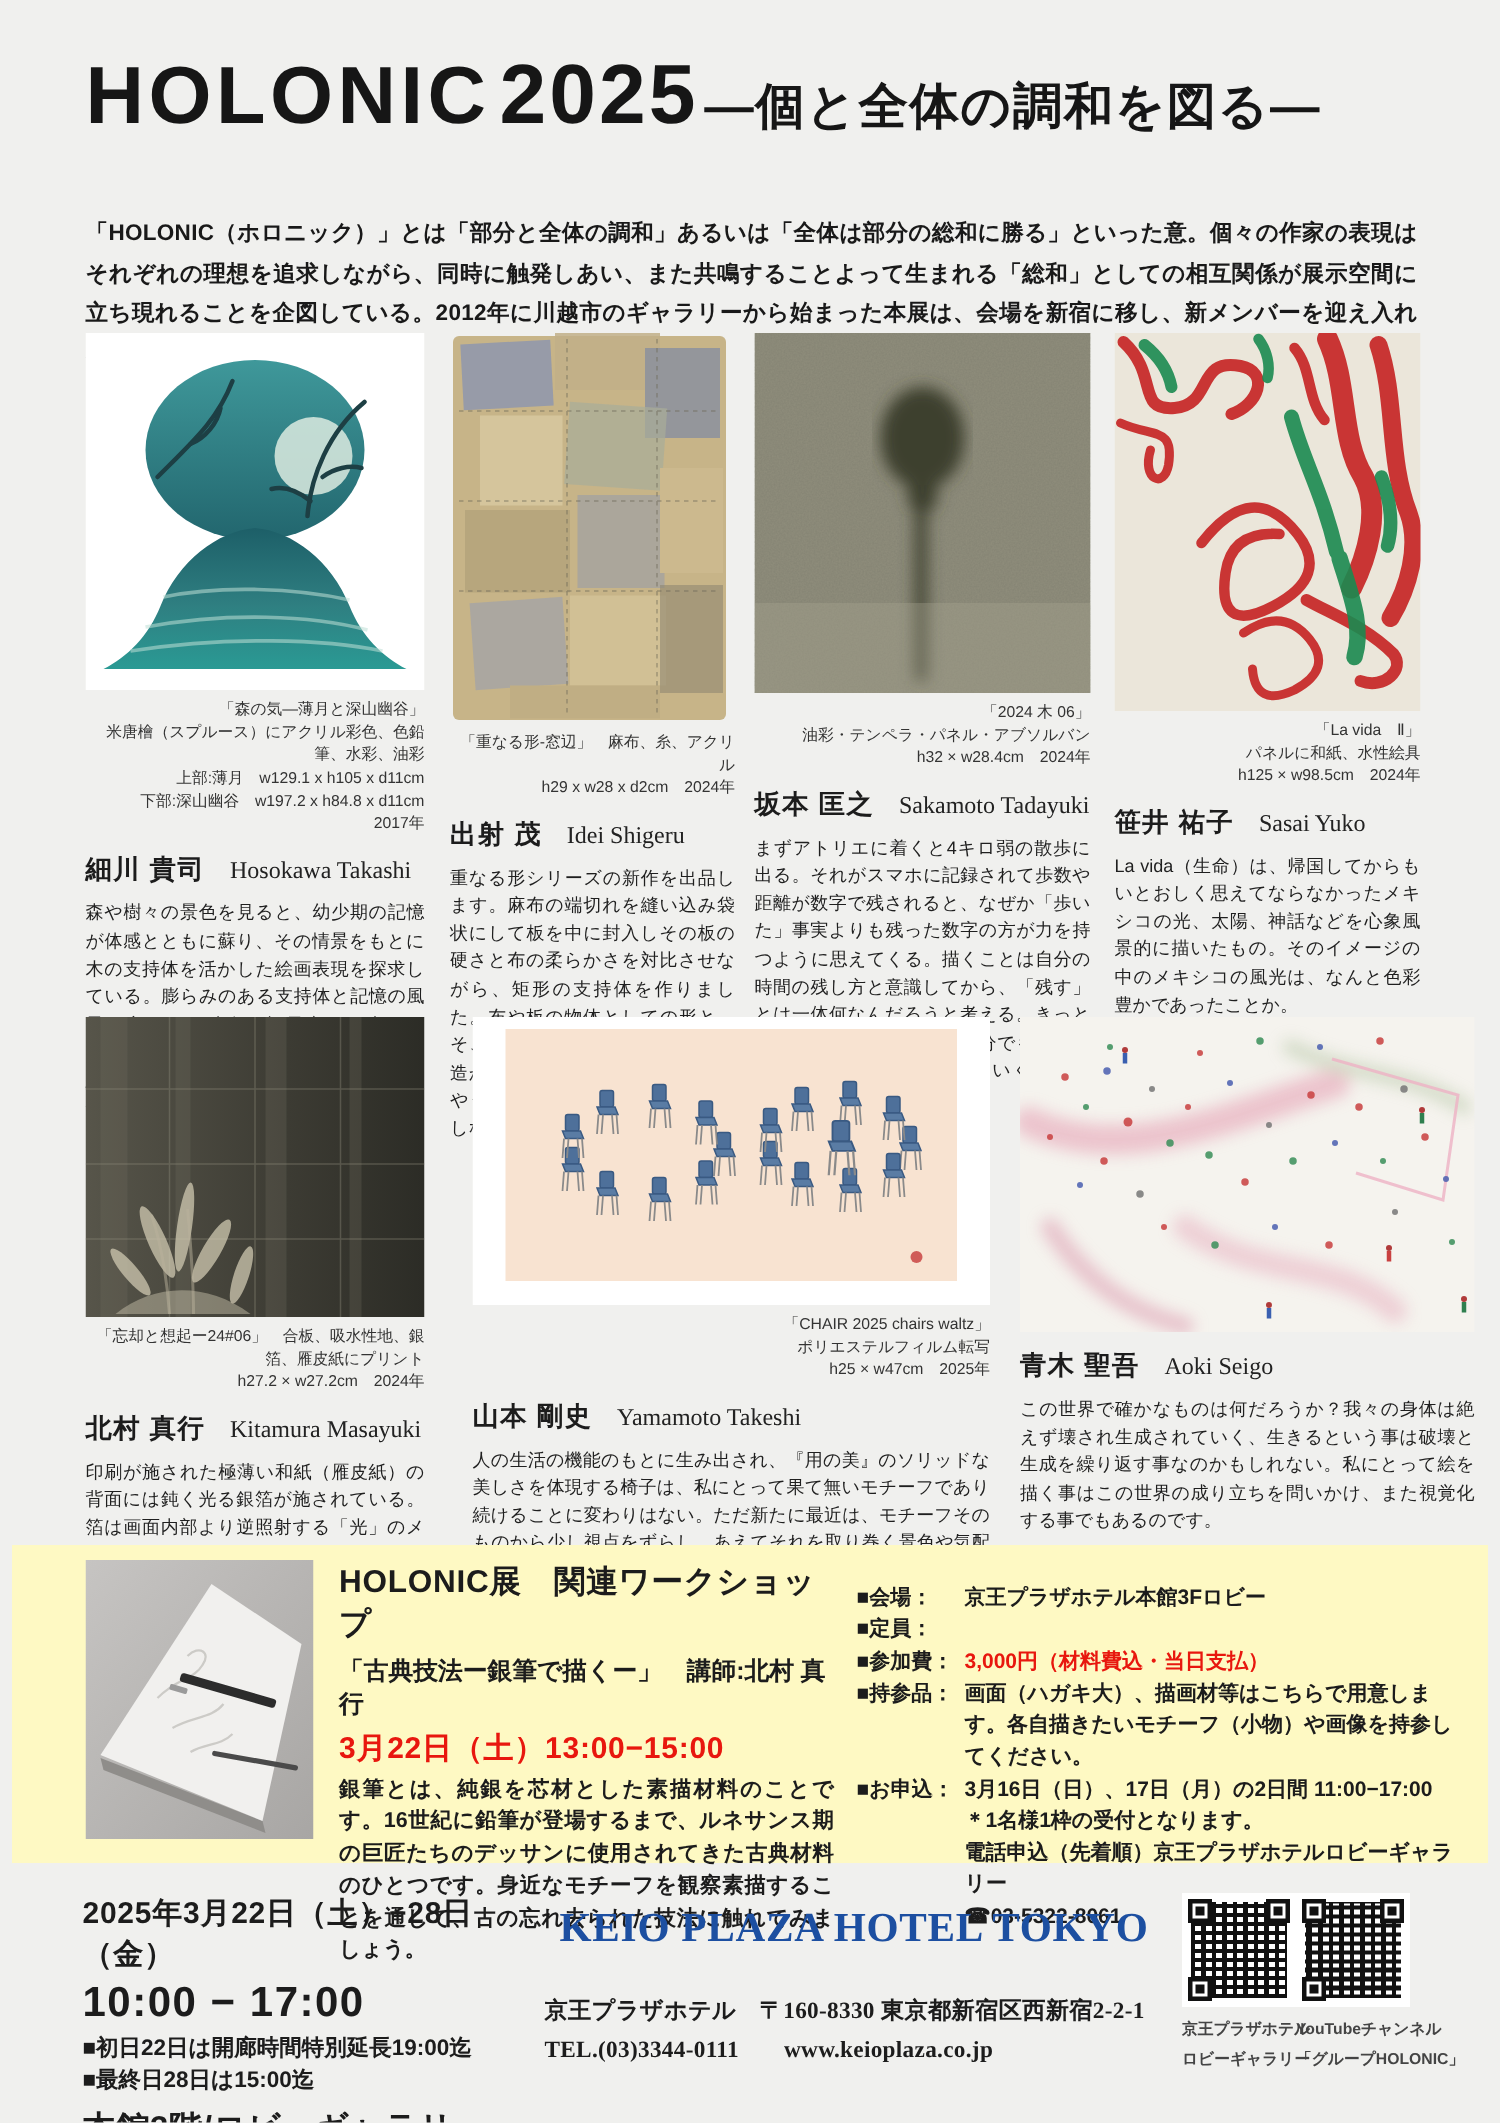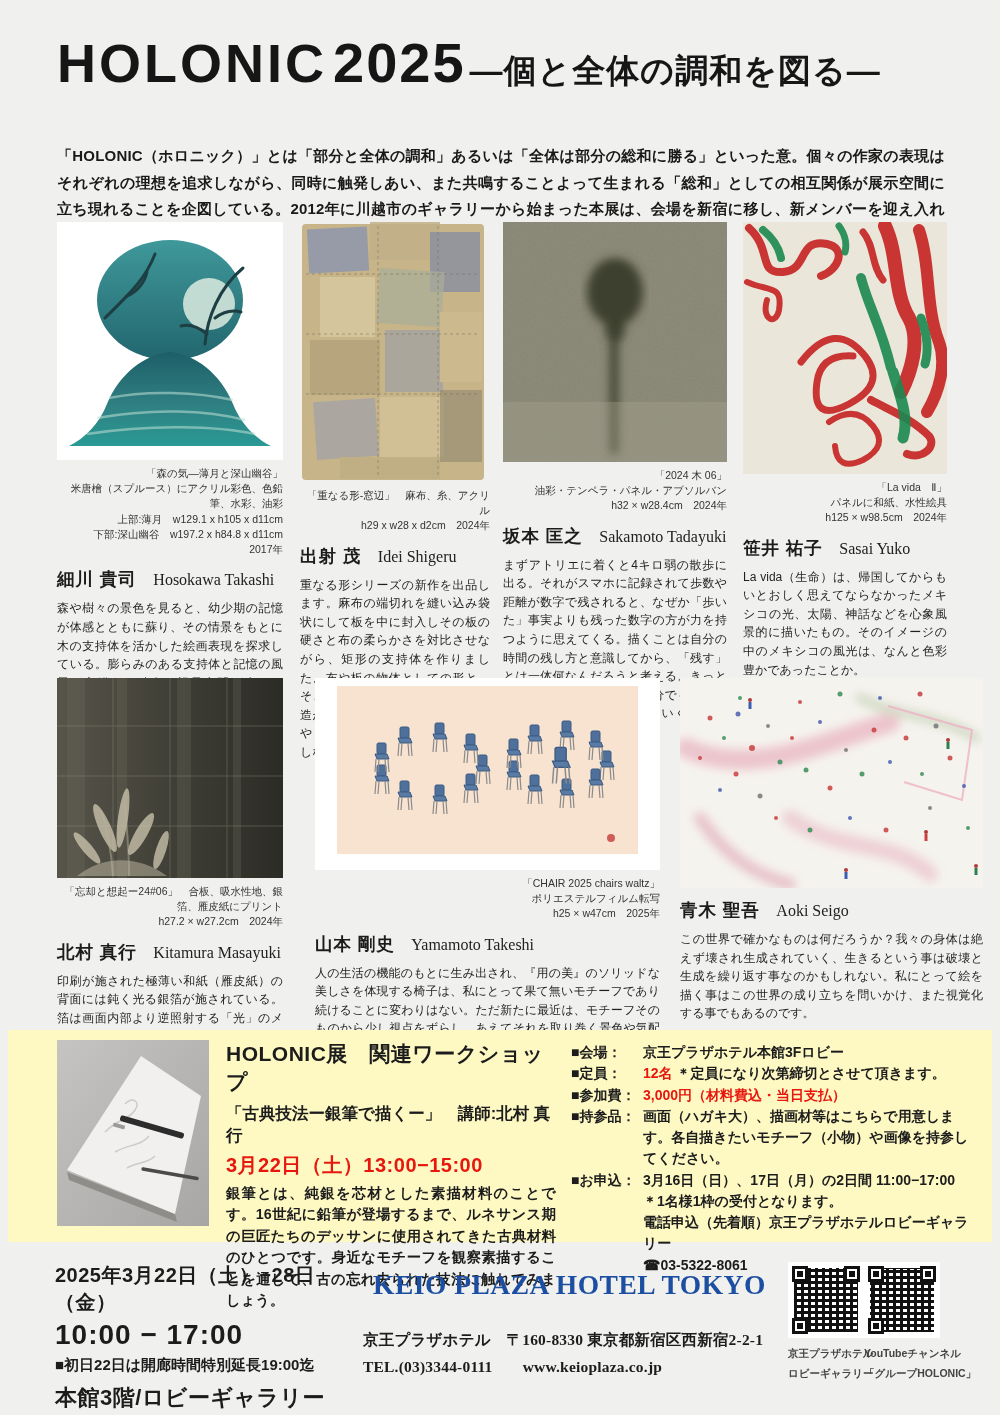--- a/index.html
+++ b/index.html
@@ -32,21 +32,21 @@
   .workshop{
     position:absolute;left:8px;top:1030px;width:984px;height:212px;
     background:#fef9c3;box-sizing:border-box;
   }
   .ws-photo{position:absolute;left:49px;top:10px;width:152px;height:186px;}
   .ws-left{position:absolute;left:218px;top:10px;width:330px;}
   .ws-title{font-size:21px;font-weight:700;letter-spacing:.5px;}
   .ws-sub{font-size:16.5px;font-weight:700;margin-top:7px;}
   .ws-date{font-size:20px;font-weight:700;color:#e8170e;margin-top:5px;letter-spacing:.5px;}
   .ws-body{font-size:14.3px;font-weight:600;line-height:1.5;margin-top:4px;text-align:justify;}
-  .ws-right{position:absolute;left:563px;top:12px;width:408px;font-size:14px;font-weight:600;line-height:1.52;}
+  .ws-right{position:absolute;left:563px;top:24px;width:408px;font-size:14px;font-weight:600;line-height:1.52;}
   .ws-row{display:flex;}
   .ws-label{flex:0 0 72px;white-space:nowrap;}
   .ws-val{flex:1;}
   .red{color:#e8170e;}
   
   .f-left{position:absolute;left:55px;top:1262px;width:300px;}
   .f-dates{font-size:20px;font-weight:600;letter-spacing:.5px;}
   .f-hours{font-size:28px;font-weight:700;margin-top:3px;letter-spacing:1px;}
   .f-note{font-size:15px;font-weight:700;margin-top:5px;}
   .f-note2{font-size:15px;font-weight:700;margin-top:2px;}
@@ -431,21 +431,20 @@
     <div class="ws-date">3月22日（土）13:00−15:00</div>
     <div class="ws-body">銀筆とは、純銀を芯材とした素描材料のことです。16世紀に鉛筆が登場するまで、ルネサンス期の巨匠たちのデッサンに使用されてきた古典材料のひとつです。身近なモチーフを観察素描することを通して、古の忘れ去られた技法に触れてみましょう。</div>
   </div>
   <div class="ws-right">
     <div class="ws-row">
       <span class="ws-label">■会場：</span>
       <span class="ws-val">京王プラザホテル本館3Fロビー</span>
     </div>
     <div class="ws-row">
       <span class="ws-label">■定員：</span>
-      <span class="ws-val"><span class="red">12名</span> <span>＊定員になり次第締切とさせて頂きます。</span></span>
     </div>
     <div class="ws-row">
       <span class="ws-label">■参加費：</span>
       <span class="ws-val red">3,000円（材料費込・当日支払）</span>
     </div>
     <div class="ws-row">
       <span class="ws-label">■持参品：</span>
       <span class="ws-val">画面（ハガキ大）、描画材等はこちらで用意します。各自描きたいモチーフ（小物）や画像を持参してください。</span>
     </div>
     <div class="ws-row">
@@ -457,20 +456,21 @@
         <div>☎03-5322-8061</div>
       </span>
     </div>
   </div>
 </div>
 
 <div class="f-left">
   <div class="f-dates">2025年3月22日（土）−28日（金）</div>
   <div class="f-hours">10:00 − 17:00</div>
   <div class="f-note">■初日22日は開廊時間特別延長19:00迄</div>
+  <div class="f-note2">■最終日28日は15:00迄</div>
   <div class="f-venue">本館3階/ロビーギャラリー</div>
 </div>
 
 <div class="f-center">
   <div class="f-logo">
     <svg width="46" height="46" viewBox="0 0 48 48">
       <g fill="#1c4fa1">
         <circle cx="24" cy="24" r="3"></circle>
         <circle cx="24" cy="14" r="2.4"></circle>
           <circle cx="24" cy="34" r="2.4"></circle>

